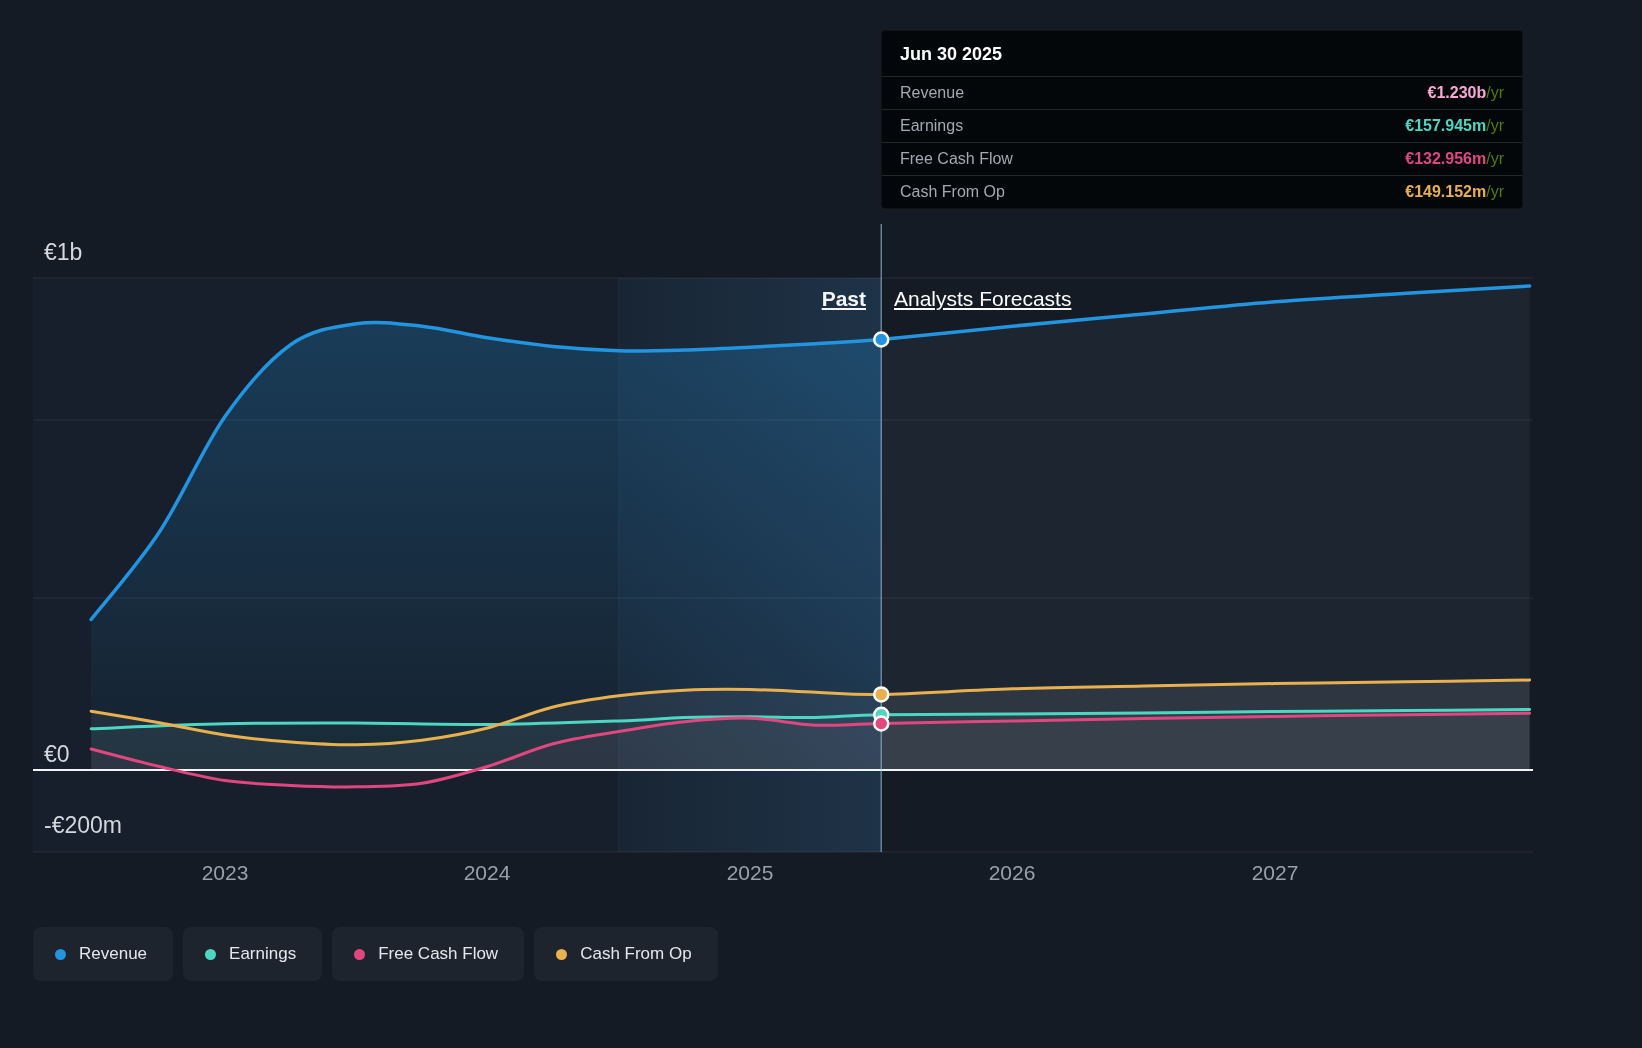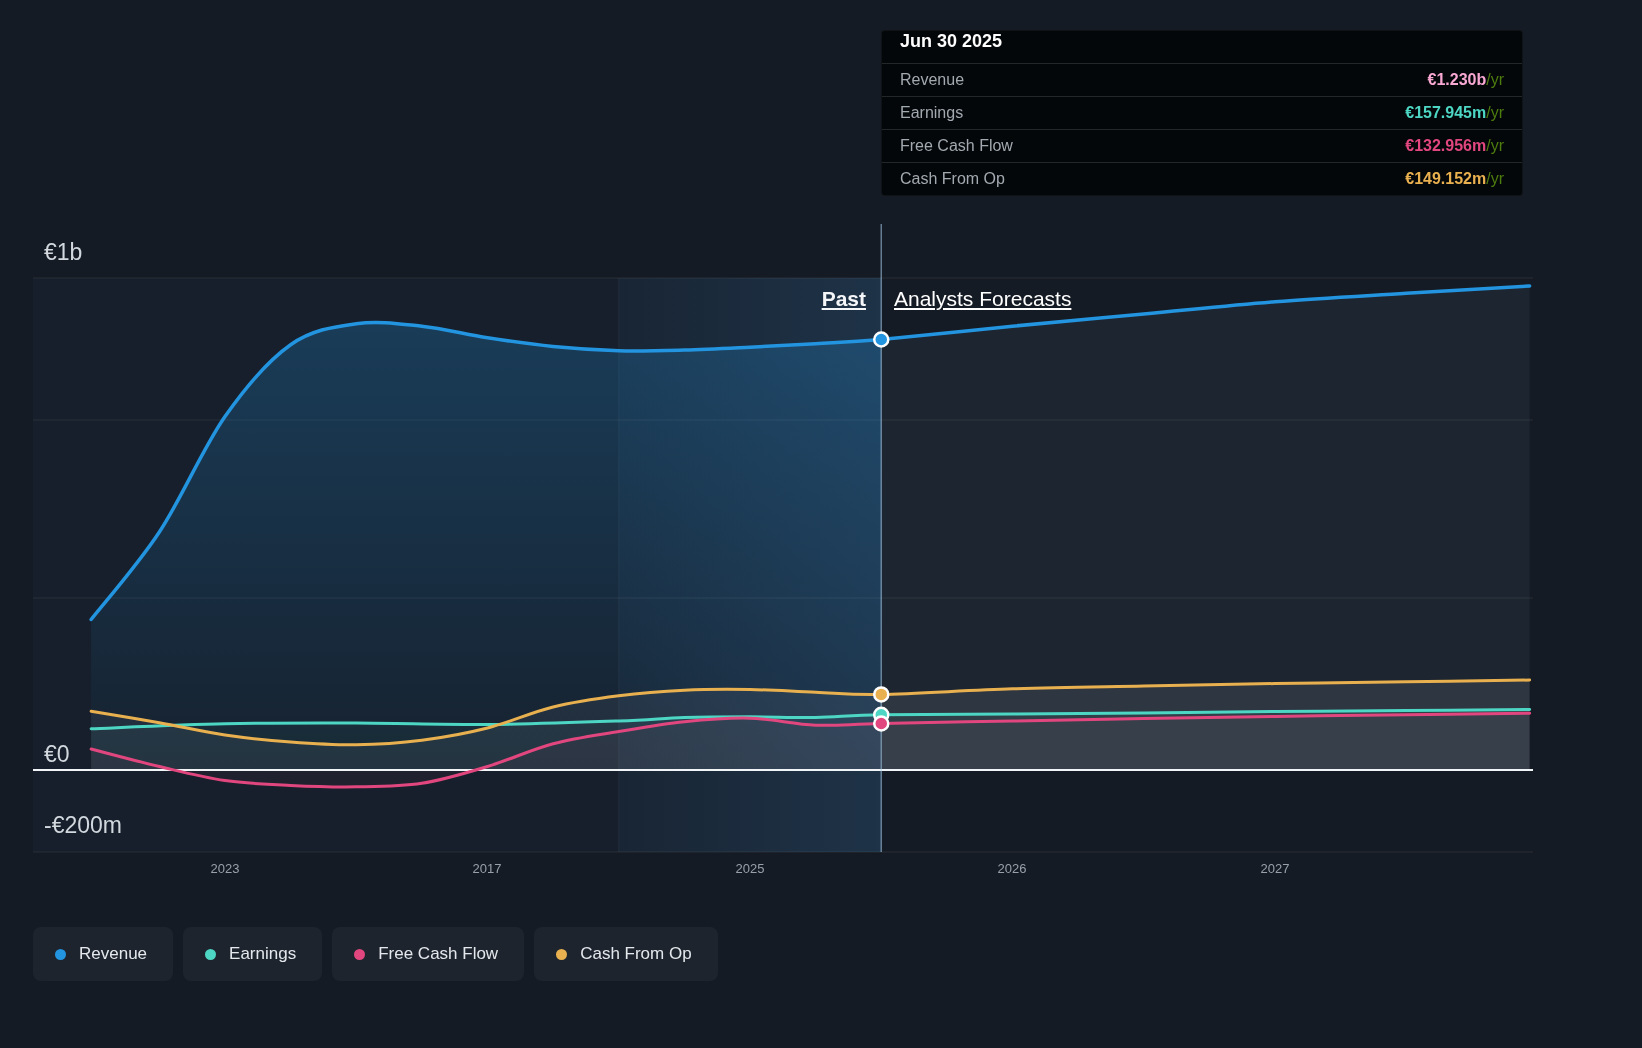--- a/index.html
+++ b/index.html
@@ -3,29 +3,29 @@
 <meta charset="utf-8">
 <style>
   html,body{margin:0;padding:0;background:#10151c;}
   .stage{
     position:relative;width:1642px;height:1048px;overflow:hidden;
     background:#151b24;
     font-family:"Liberation Sans","DejaVu Sans",sans-serif;
   }
   #chart-svg{position:absolute;left:0;top:0;}
   .y-axis-label{position:absolute;color:#d2d8de;font-size:23px;}
-  .x-axis-label{position:absolute;width:90px;text-align:center;color:#98a0a9;font-size:13px;}
+  .x-axis-label{position:absolute;width:90px;text-align:center;color:#98a0a9;font-size:21px;}
   .region-label{position:absolute;font-size:21px;top:287px;text-decoration:underline;}
   .region-label.past{color:#f4f6f8;font-weight:600;left:766px;width:100px;text-align:right;}
   .region-label.forecast{color:#ffffff;left:894px;}
   .tooltip{
     position:absolute;left:881px;top:30px;width:642px;box-sizing:border-box;
     background:rgba(4,6,8,0.96);border:1px solid rgba(255,255,255,0.05);border-radius:4px;
   }
-  .tooltip-title{color:#ffffff;font-size:18px;font-weight:700;padding:0 18px 11px;}
+  .tooltip-title{color:#ffffff;font-size:18px;font-weight:700;padding:13px 18px 11px;}
   .tooltip-row{
     display:flex;justify-content:space-between;align-items:center;
     padding:7px 18px;border-top:1px solid rgba(255,255,255,0.13);font-size:16px;
   }
   .tooltip-row .lbl{color:#a2a9b0;}
   .tooltip-row .valwrap{display:flex;align-items:baseline;}
   .tooltip-row .val{font-weight:600;}
   .tooltip-row .sfx{color:#4d7c0f;font-weight:400;text-align:center;}
   .legend{position:absolute;left:33px;top:927px;display:flex;gap:10px;}
   .legend-item{
@@ -79,21 +79,21 @@
     </svg>
 
   <div class="y-axis-label" style="left:44px;top:239px;">€1b</div>
   <div class="y-axis-label" style="left:44px;top:741px;">€0</div>
   <div class="y-axis-label" style="left:44px;top:812px;">-€200m</div>
 
   <div class="region-label past">Past</div>
   <div class="region-label forecast">Analysts Forecasts</div>
 
   <div class="x-axis-label" style="left:180px;top:861px;">2023</div>
-  <div class="x-axis-label" style="left:442px;top:861px;">2017</div>
+  <div class="x-axis-label" style="left:442px;top:861px;">2024</div>
   <div class="x-axis-label" style="left:705px;top:861px;">2025</div>
   <div class="x-axis-label" style="left:967px;top:861px;">2026</div>
   <div class="x-axis-label" style="left:1230px;top:861px;">2027</div>
 
   <div class="tooltip">
     <div class="tooltip-title">Jun 30 2025</div>
     <div class="tooltip-row">
       <span class="lbl">Revenue</span>
       <span class="valwrap">
           <span class="val" style="color: #f9a8d4;">€1.230b</span>

